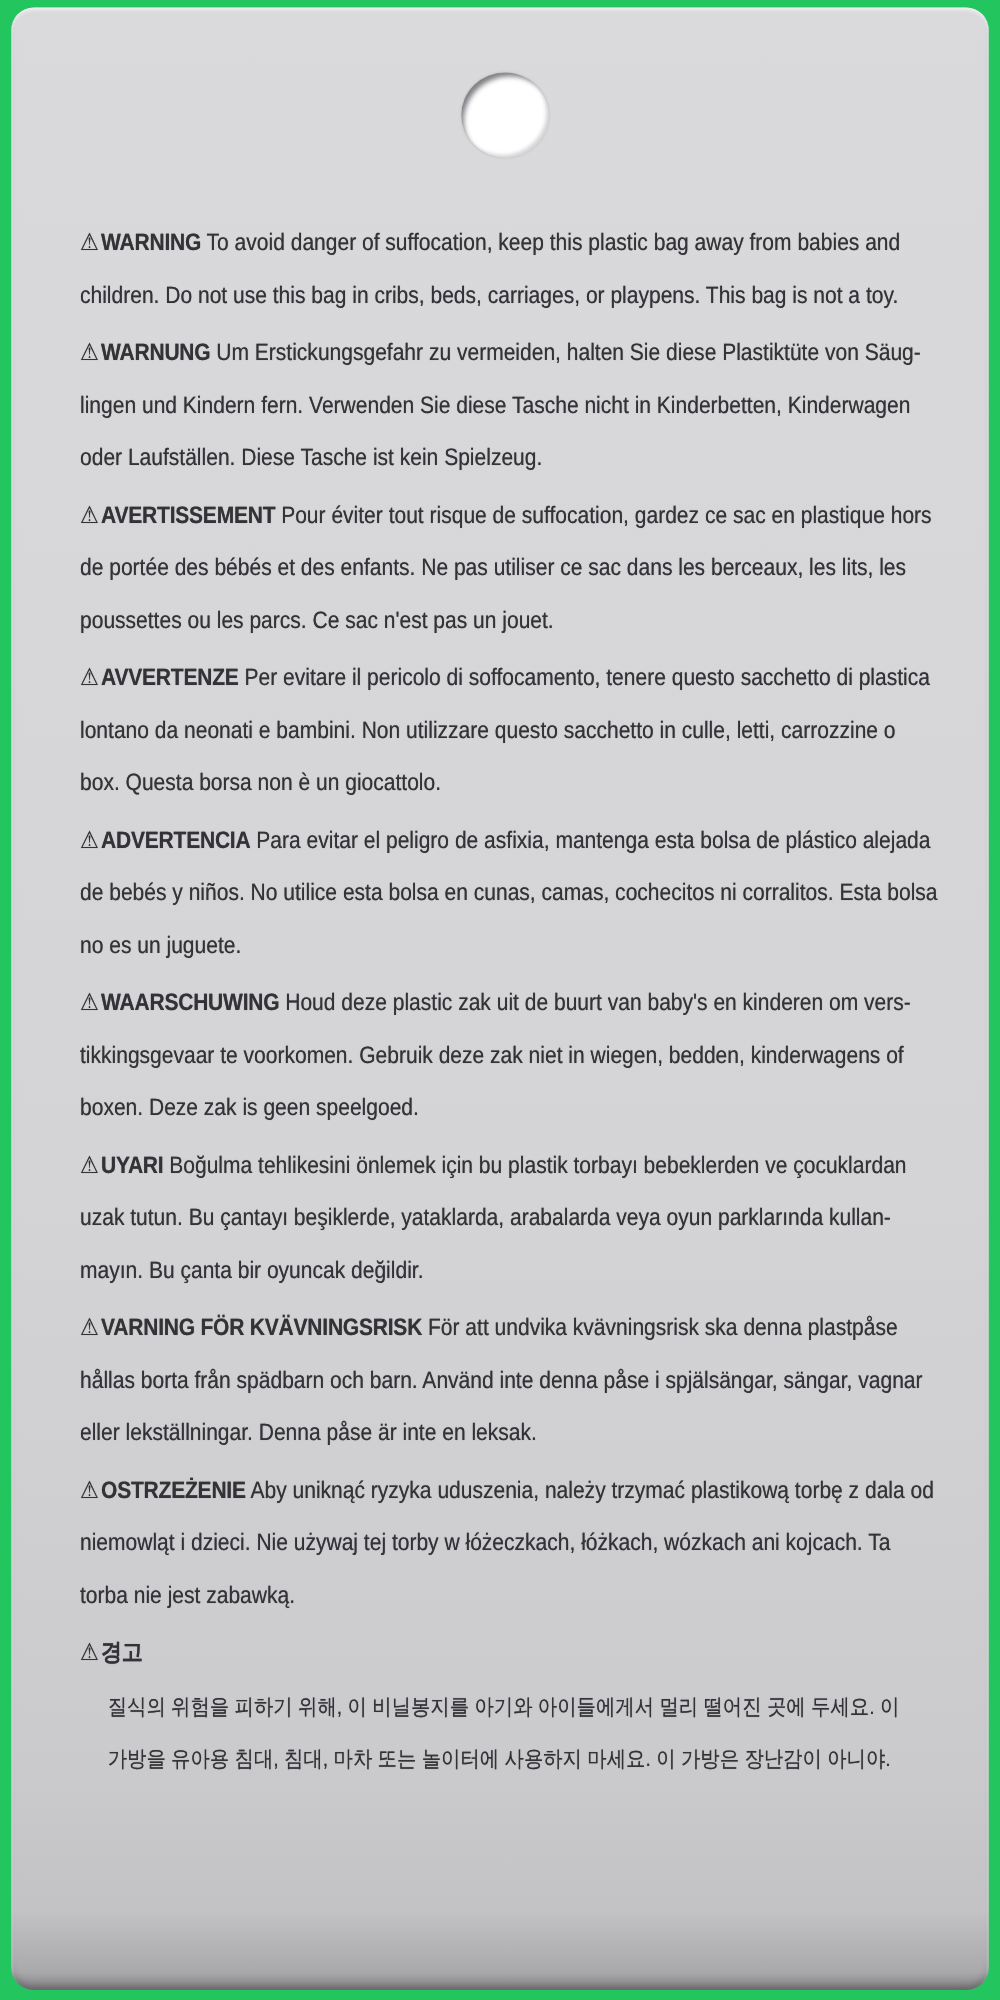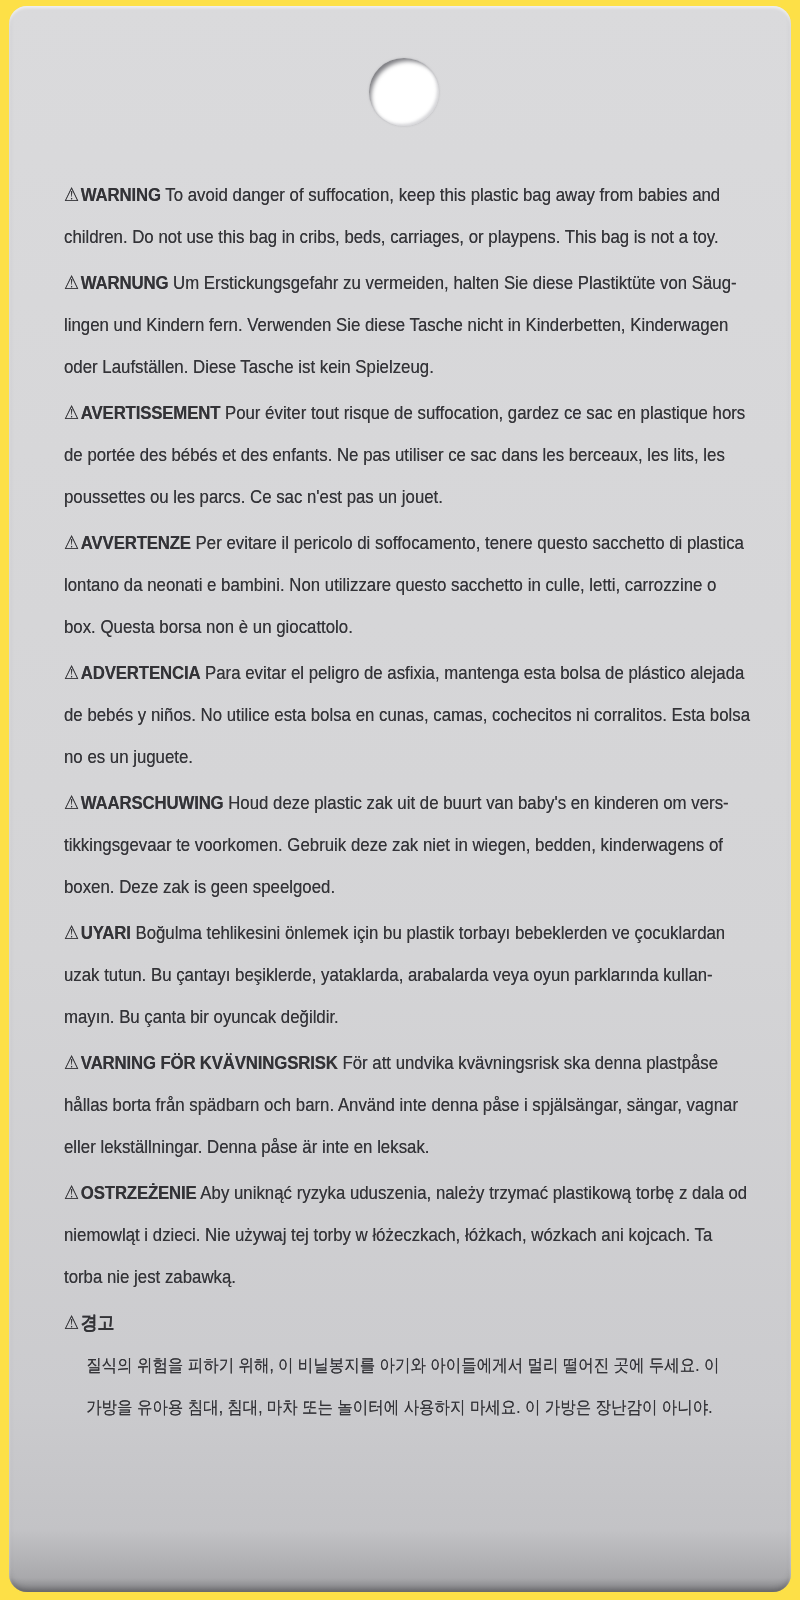--- a/index.html
+++ b/index.html
@@ -1,20 +1,20 @@
 <!DOCTYPE html>
 <html><head>
 <meta charset="utf-8">
 <style>
   html, body { margin: 0; padding: 0; }
   .page {
     position: relative;
     width: 800px;
     height: 1600px;
-    background: #fde047;
+    background: #22c55e;
     overflow: hidden;
   }
   .tag {
     position: absolute;
     left: 9px;
     top: 6px;
     width: 782px;
     height: 1586px;
     border-radius: 18px;
     background: linear-gradient(180deg,

